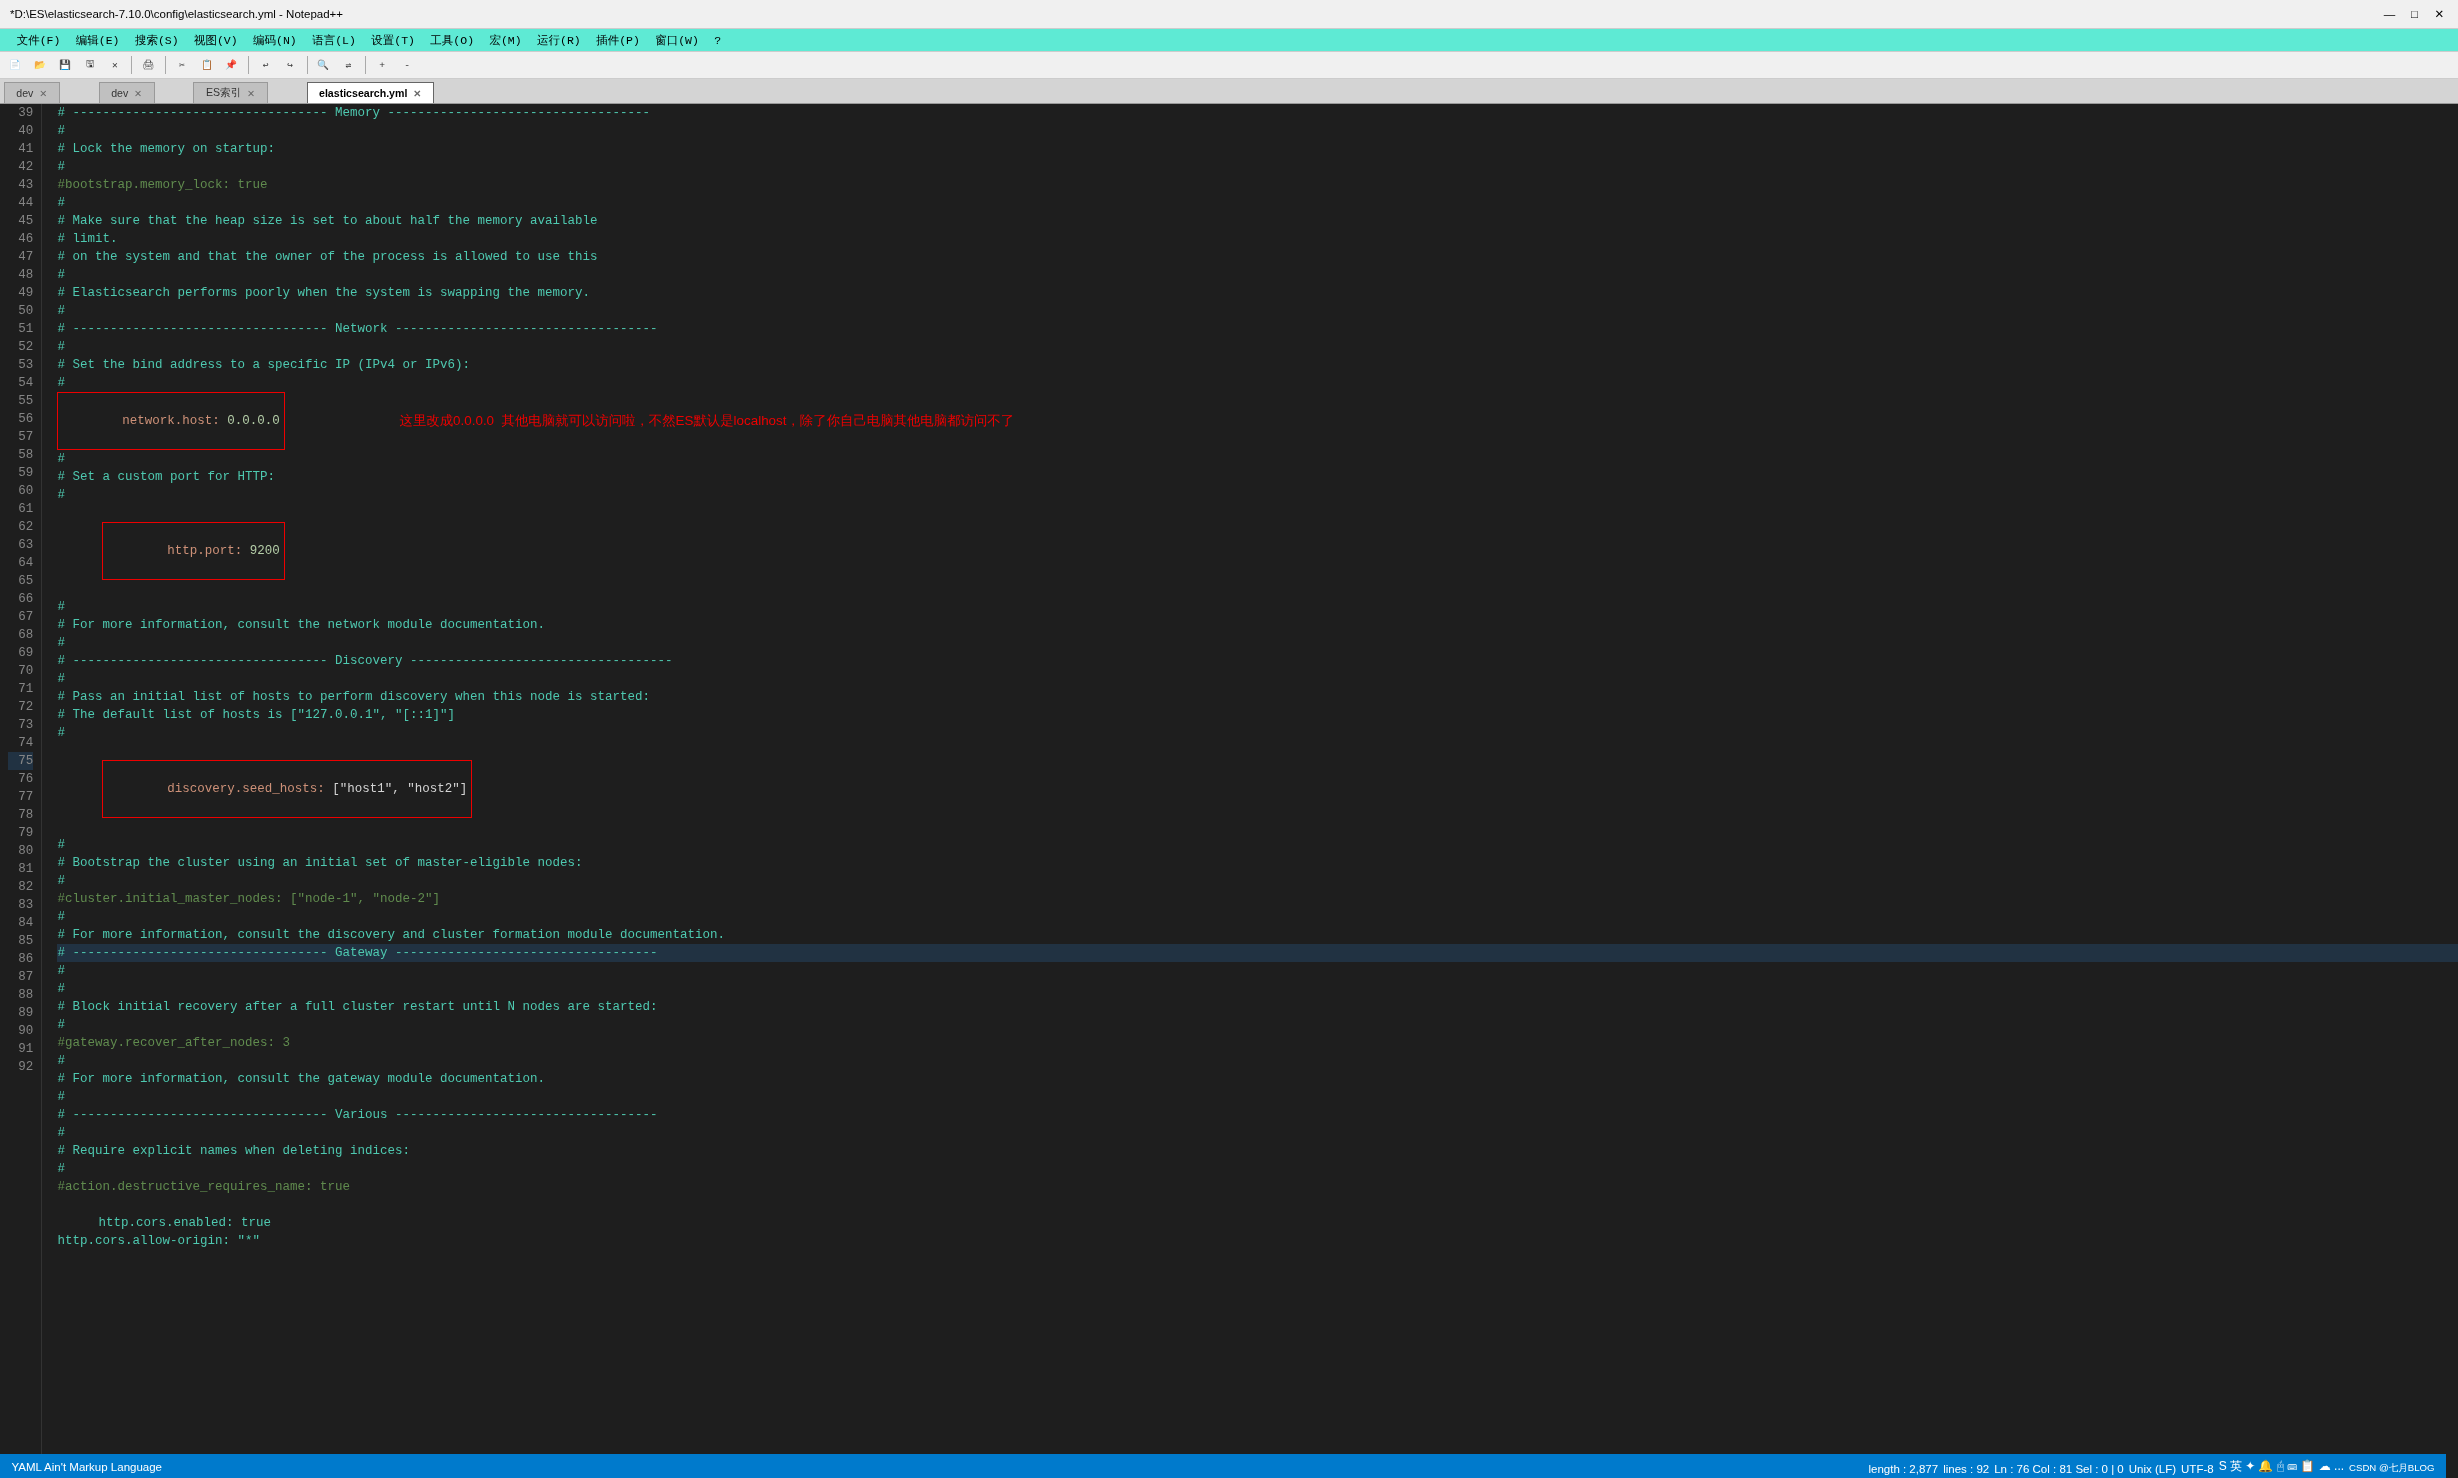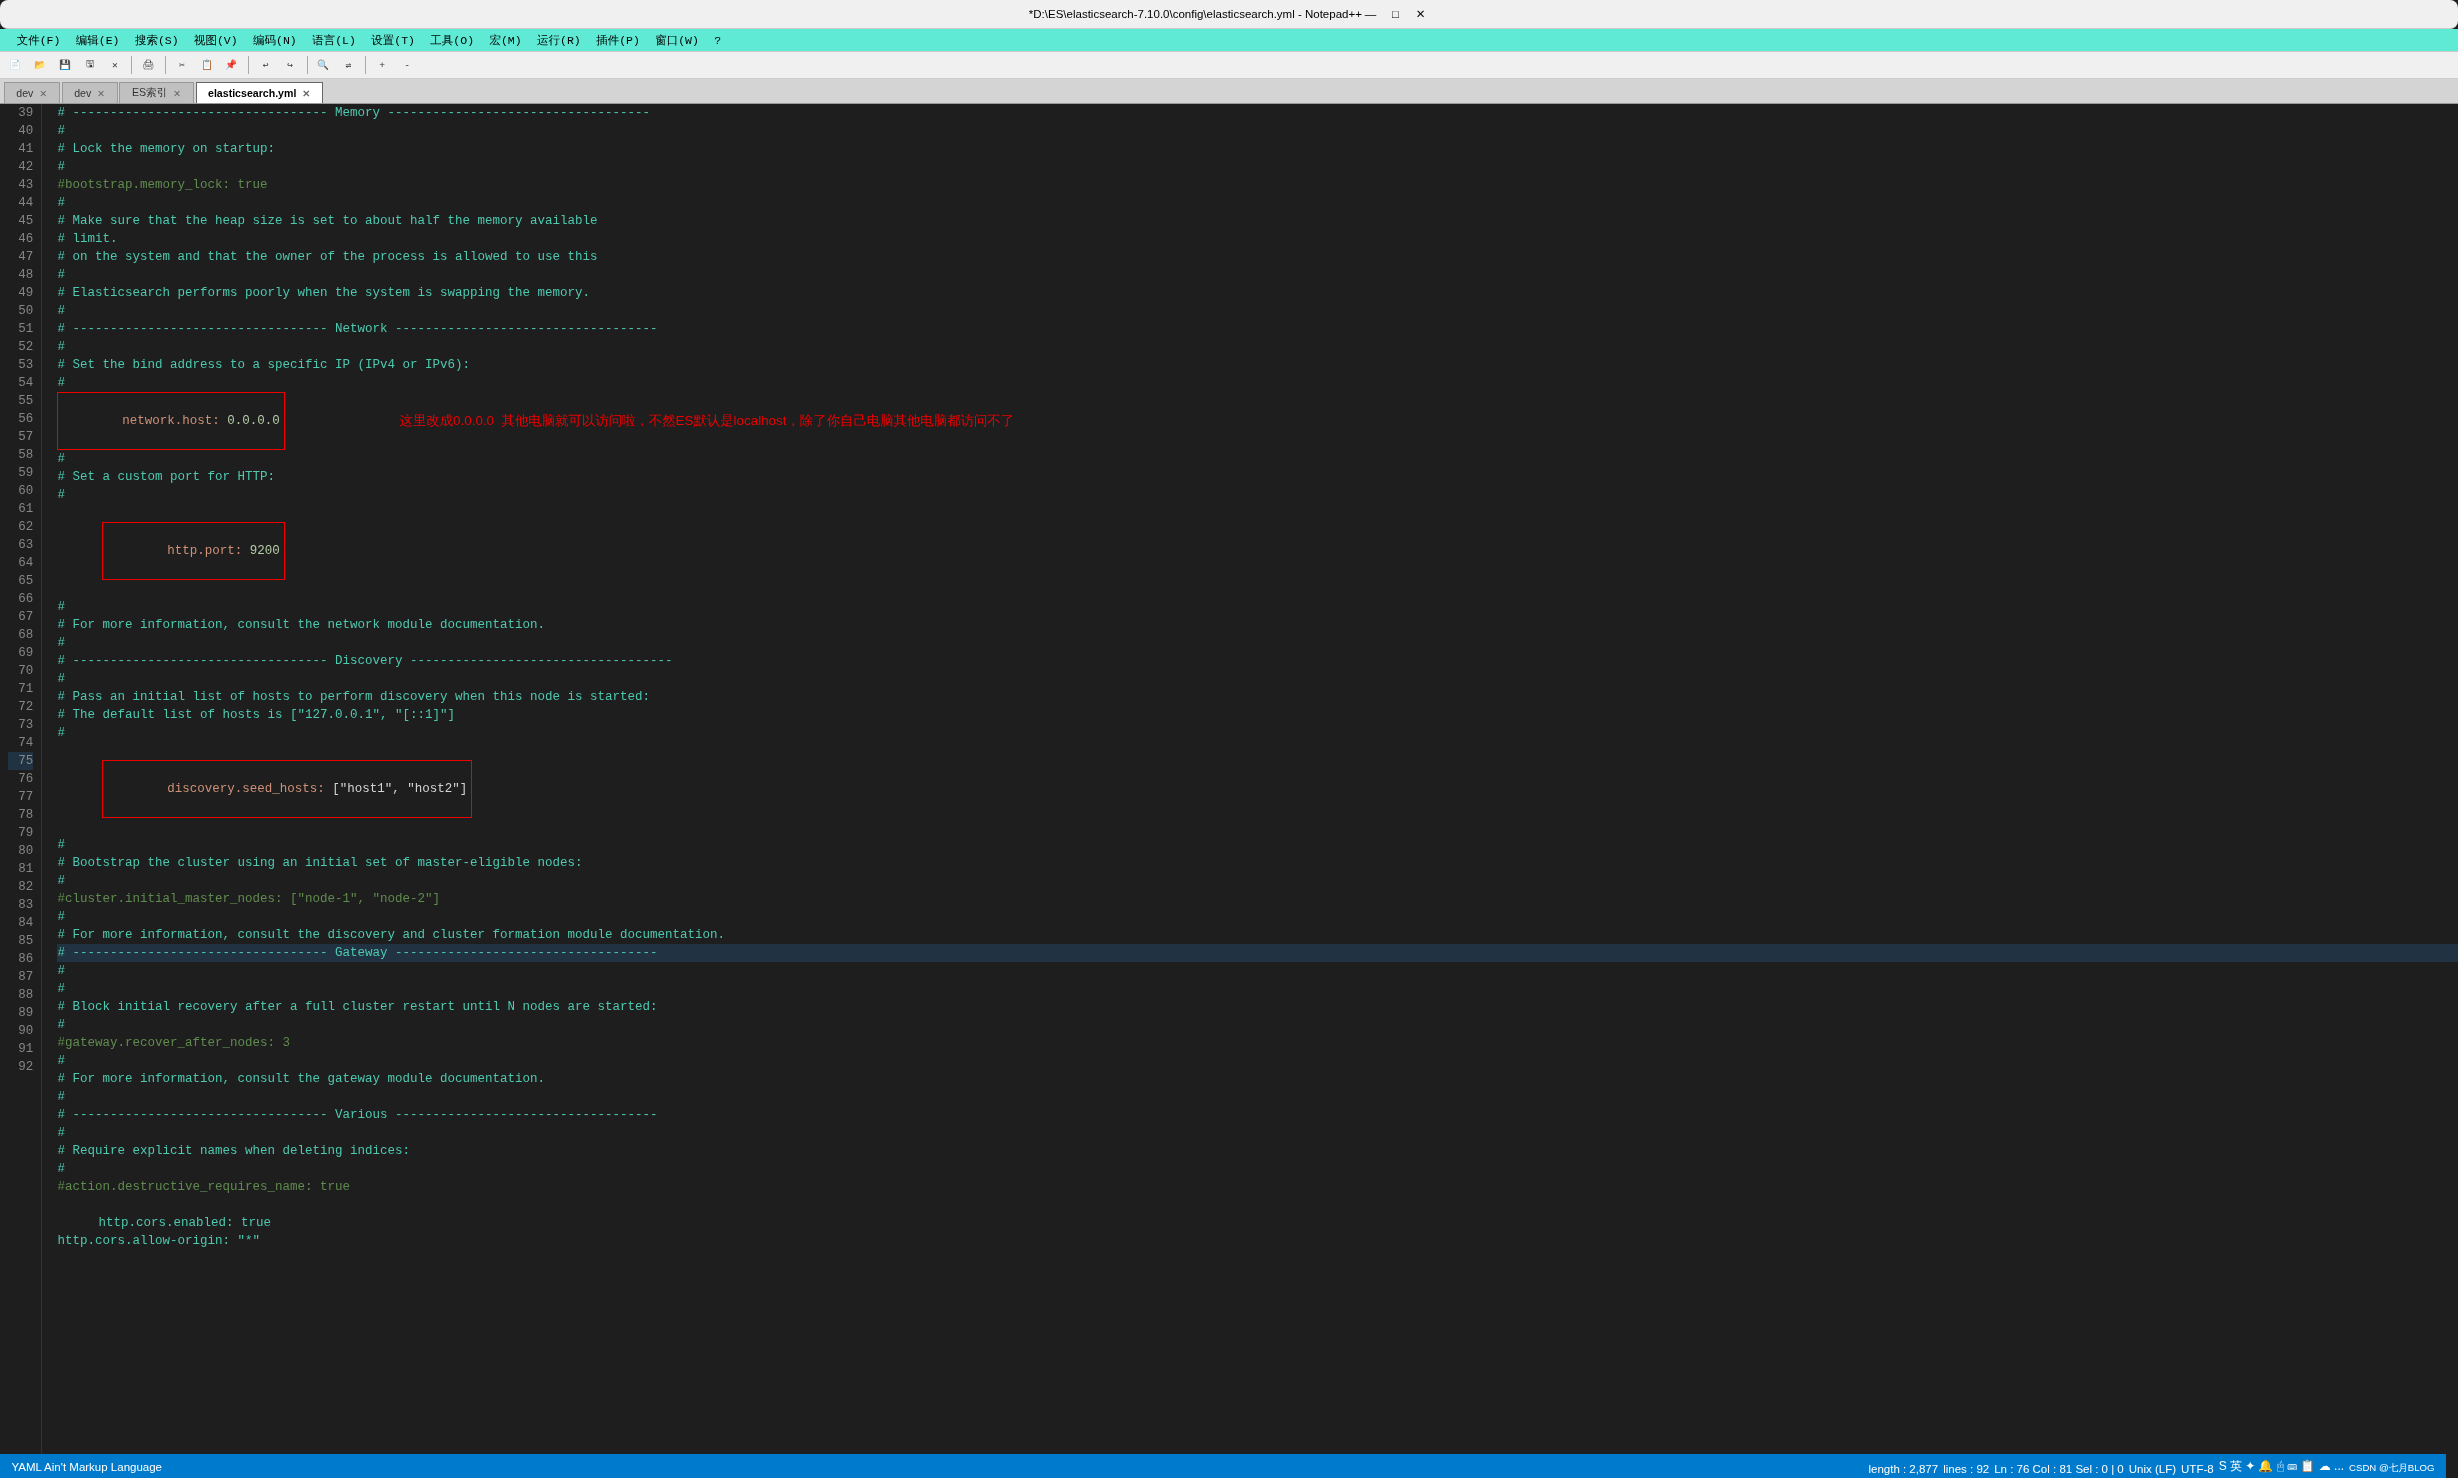--- a/index.html
+++ b/index.html
@@ -13,27 +13,26 @@
       overflow: hidden;
       position: relative;
     }
 
     
     #title-bar {
       background: #f0f0f0;
       height: 29px;
       display: flex;
       align-items: center;
-      justify-content: center;
-      padding: 0 19px;
+      justify-content: space-between;
+      padding: 0 10px;
       border-bottom: 1px solid #ccc;
       color: #000;
       font-family: 'Segoe UI', Arial, sans-serif;
       font-size: 11.5px;
-      border-radius: 8px;
     }
     #title-bar .title-text {
       font-size: 11.5px;
       color: #000;
     }
     #title-bar .window-controls {
       display: flex;
       gap: 7.7px;
     }
     #title-bar .win-btn {
@@ -95,20 +94,21 @@
     
     #tabs-bar {
       background: #d4d4d4;
       height: 25px;
       display: flex;
       align-items: flex-end;
       padding: 0 3.8px;
       border-bottom: 1.9px solid #999;
       font-family: 'Segoe UI', Arial, sans-serif;
       font-size: 11.5px;
+      gap: 37px;
     }
     .tab {
       height: 21px;
       padding: 0 11.5px;
       display: flex;
       align-items: center;
       cursor: pointer;
       background: #c0c0c0;
       border: 1px solid #999;
       border-bottom: none;

